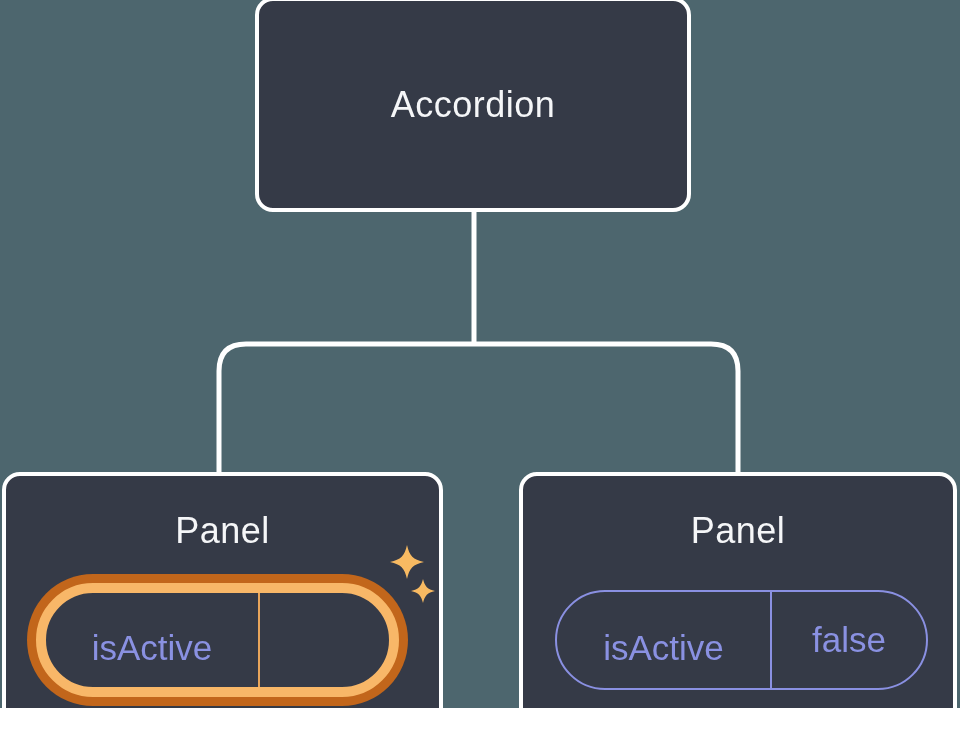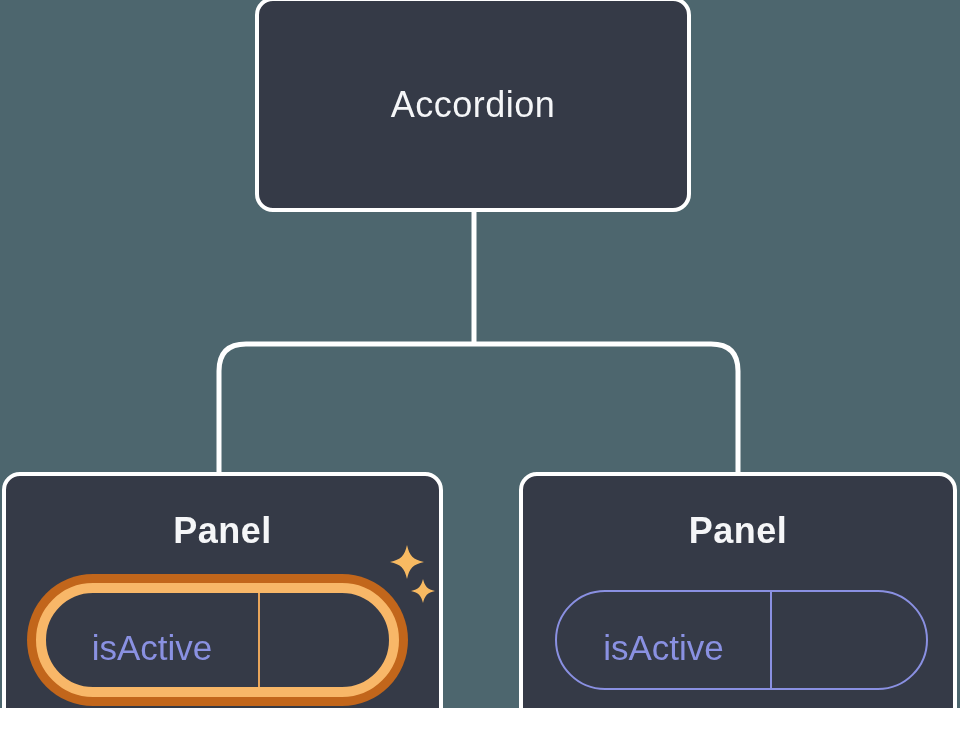--- a/index.html
+++ b/index.html
@@ -31,21 +31,21 @@
   }
   .node-root{left:255px;top:-3px;width:436px;height:215px;display:flex;align-items:center;justify-content:center;}
   .root-label{
     color:var(--title-text);font-size:36px;font-weight:500;letter-spacing:.5px;
   }
   .node-panel-left{left:2px;top:472px;width:441px;height:259px;}
   .node-panel-right{left:519px;top:472px;width:438px;height:259px;}
   .panel-title{
     position:absolute;left:0;top:34px;width:100%;
     text-align:center;color:var(--title-text);
-    font-size:36px;font-weight:700;letter-spacing:.5px;
+    font-size:36px;font-weight:400;letter-spacing:.5px;
   }
   
   .pill-active{
     position:absolute;left:36px;top:583px;width:363px;height:114px;
     background:var(--node-fill);
     border:10px solid var(--highlight-ring-inner);
     box-shadow:0 0 0 9px var(--highlight-ring-outer);
     border-radius:60px;
     display:flex;align-items:stretch;
   }
@@ -99,15 +99,18 @@
 
   <div class="node node-panel-right">
     <div class="panel-title">Panel</div>
   </div>
 
   <div class="pill-inactive">
     <div class="cell-name">
       <span class="prop-name">isActive</span>
     </div>
     <div class="divider"></div>
+    <div class="cell-value">
+      <span class="prop-value">false</span>
+    </div>
   </div>
 
 </div>
 
 </body></html>

